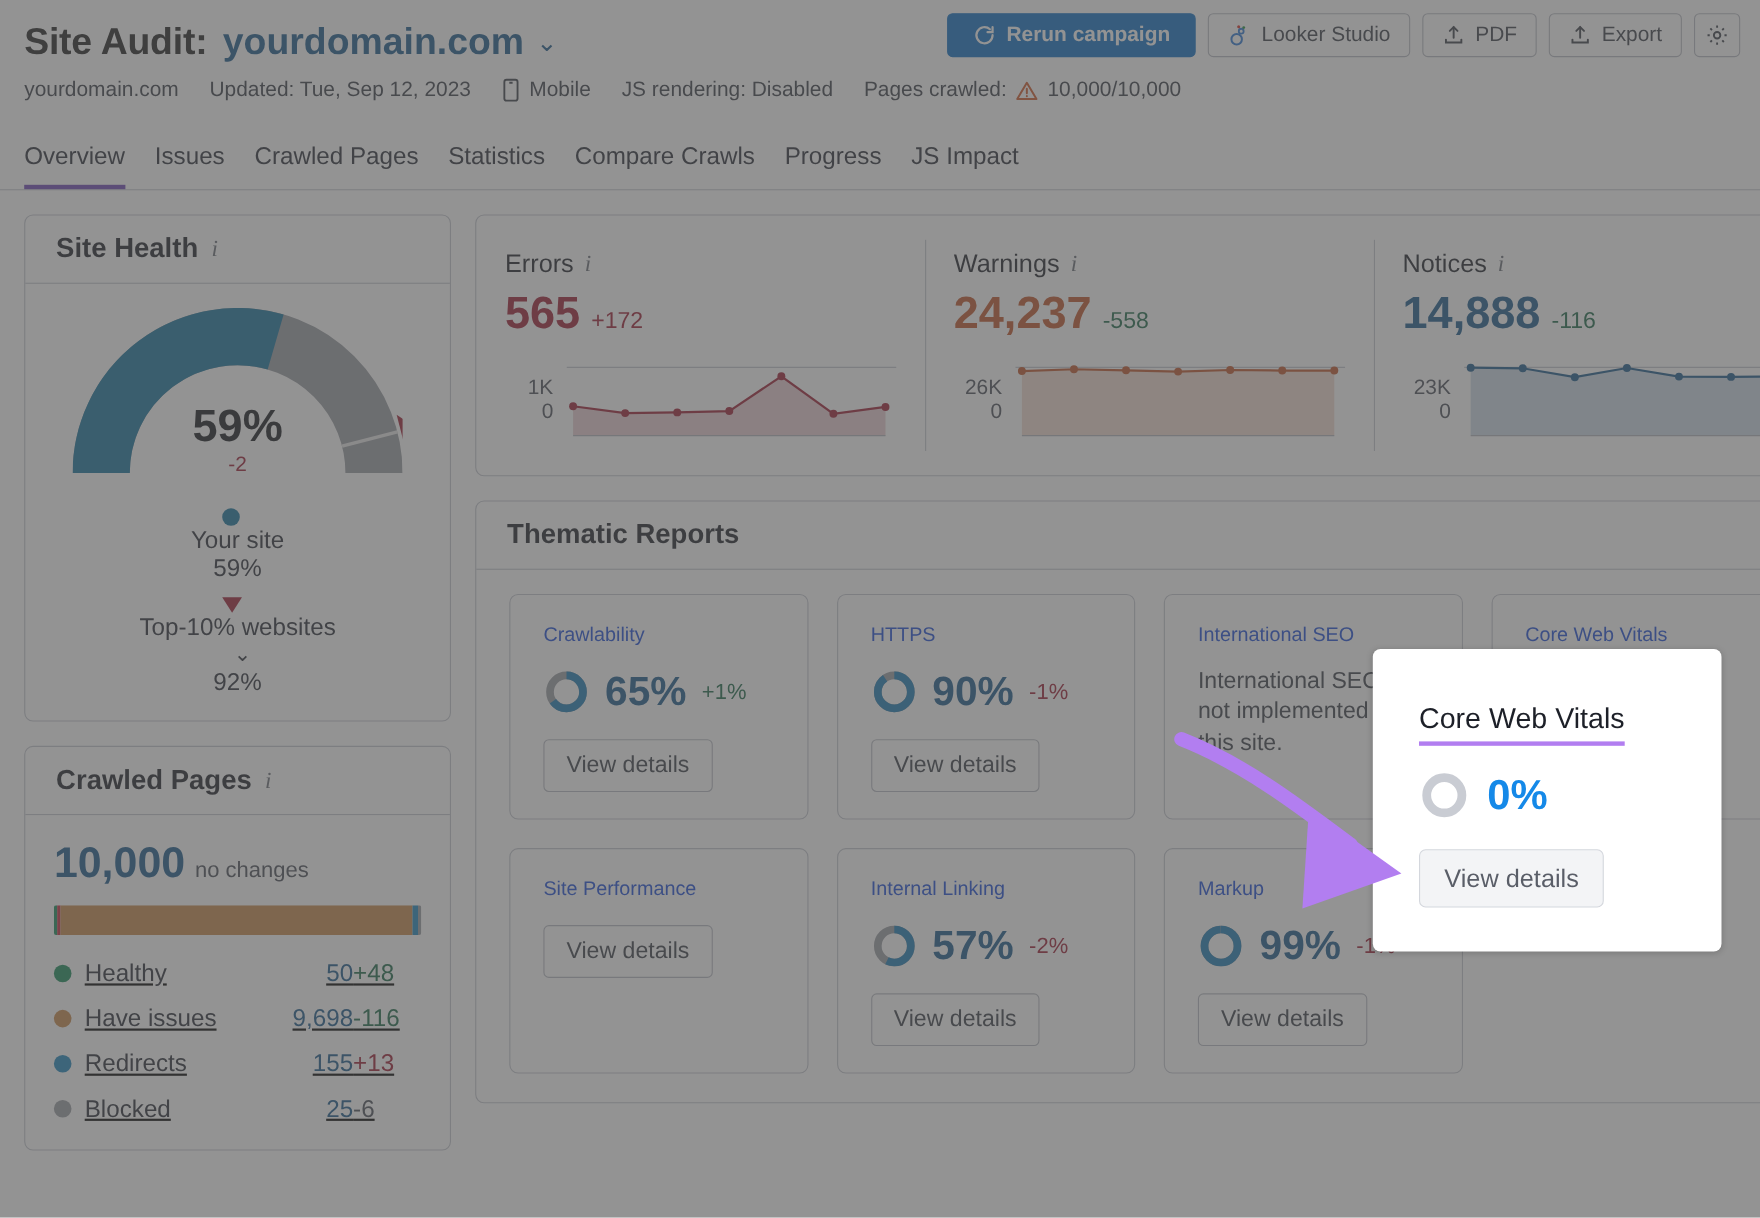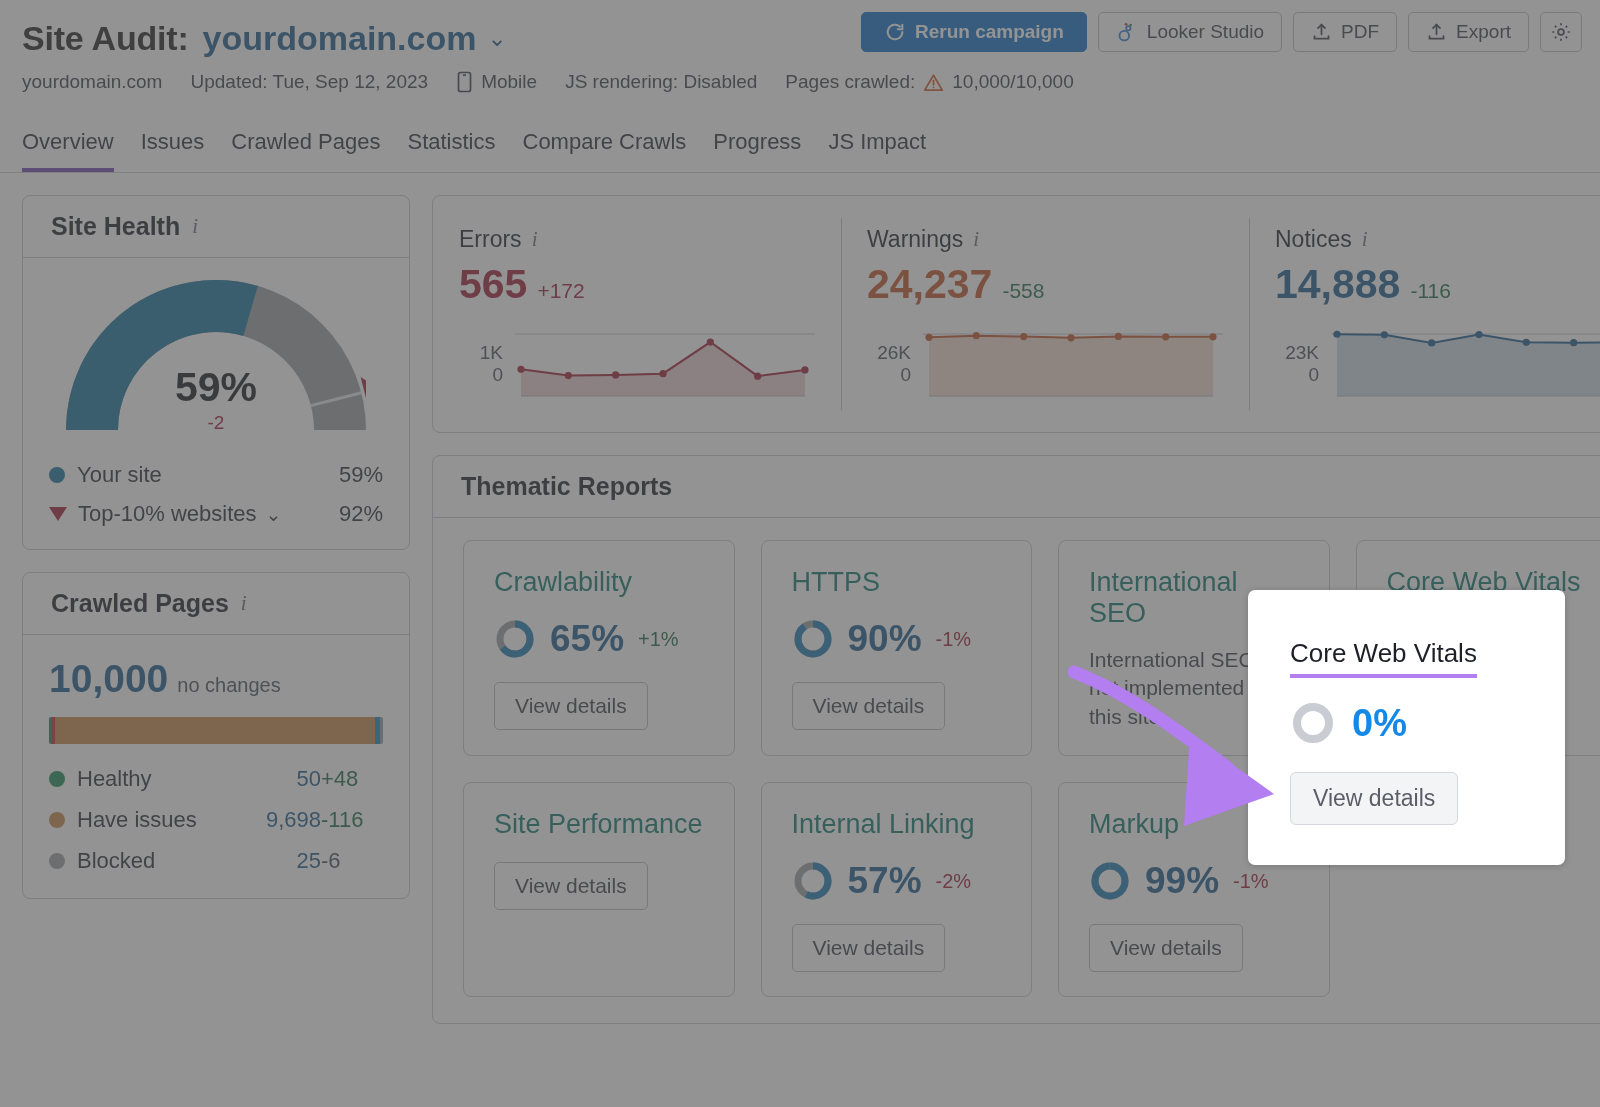--- a/index.html
+++ b/index.html
@@ -111,21 +111,21 @@
   .gauge-center {
     position: absolute; left: 0; right: 0; bottom: 6px;
     text-align: center;
   }
   .gauge-value { font-size: 41px; font-weight: bold; color: #16181d; line-height: 1; }
   .gauge-delta { font-size: 19px; color: #9d1d33; margin-top: 4px; }
 
   .legend { margin-top: 22px; }
   .legend-row {
     display: flex; align-items: center;
-    font-size: 22px; color: #2b2f39; margin-bottom: 13px;
+    font-size: 22px; color: #2b2f39; margin-bottom: 13px; flex-direction: column;
   }
   .legend-row:last-child { margin-bottom: 0; }
   .dot { width: 16px; height: 16px; border-radius: 50%; flex: none; margin-right: 12px; }
   .tri-down {
     width: 0; height: 0; flex: none; margin-right: 11px;
     border-left: 9px solid transparent; border-right: 9px solid transparent;
     border-top: 14px solid #9d1d33;
   }
   .legend-label { flex: 1; }
   .legend-caret { color: #2b2f39; font-size: 19px; margin-left: 9px; }
@@ -133,21 +133,21 @@
 
   
   .crawled-body { padding: 22px 26px 24px 26px; }
   .big-number { display: flex; align-items: baseline; gap: 9px; }
   .big-number .num { font-size: 39px; font-weight: bold; color: #1c5a8c; }
   .big-number .sub { font-size: 20px; color: #4b4f59; }
   .stack-bar {
     display: flex; height: 27px; margin-top: 16px;
     border-radius: 2px; overflow: hidden;
   }
-  .stat-rows { margin-top: 22px; }
+  .stat-rows { margin-top: 22px; text-decoration: underline; }
   .stat-row {
     display: flex; align-items: center;
     font-size: 22px; color: #2b2f39; margin-bottom: 15px;
   }
   .stat-row:last-child { margin-bottom: 0; }
   .stat-name { flex: 1; }
   .stat-val { color: #1c5a8c; min-width: 72px; text-align: right; }
   .stat-chg { min-width: 62px; text-align: left; }
   .chg-up { color: #9d1d33; }
   .chg-down { color: #1f6b4a; }
@@ -175,21 +175,21 @@
   
   .thematic { margin-top: 22px; }
   .thematic-grid {
     display: grid; grid-template-columns: repeat(4, 1fr);
     gap: 26px; padding: 22px 30px 26px 30px;
   }
   .tcard {
     border: 1px solid #c4c7cf; border-radius: 8px;
     padding: 26px 30px 24px 30px; min-height: 196px;
   }
-  .tcard-title { font-size: 27px; color: #0f766e; }
+  .tcard-title { font-size: 18px; color: #1d4ed8; }
   .tcard-row { display: flex; align-items: center; gap: 14px; margin-top: 20px; }
   .tcard-pct { font-size: 37px; font-weight: bold; color: #1c5a8c; }
   .tcard-delta { font-size: 20px; }
   .tcard-desc { font-size: 21px; color: #3b3f49; margin-top: 17px; line-height: 1.35; }
   .view-btn {
     margin-top: 22px; display: inline-block;
     border: 1px solid #b9bcc4; border-radius: 5px;
     padding: 11px 20px; font-size: 21px; color: #3b3f49;
     background: transparent; cursor: pointer;
     font-family: "Liberation Sans", sans-serif;
@@ -378,20 +378,26 @@
                 <span class="dot" style="background:#1a8c5a"></span>
                 <span class="stat-name">Healthy</span>
                 <span class="stat-val">50</span>
                 <span class="stat-chg chg-down">+48</span>
               </div>
               <div class="stat-row">
                 <span class="dot" style="background:#c98a4b"></span>
                 <span class="stat-name">Have issues</span>
                 <span class="stat-val">9,698</span>
                 <span class="stat-chg chg-down">-116</span>
+              </div>
+              <div class="stat-row">
+                <span class="dot" style="background:#1f87bd"></span>
+                <span class="stat-name">Redirects</span>
+                <span class="stat-val">155</span>
+                <span class="stat-chg chg-up">+13</span>
               </div>
               <div class="stat-row">
                 <span class="dot" style="background:#9a9da4"></span>
                 <span class="stat-name">Blocked</span>
                 <span class="stat-val">25</span>
                 <span class="stat-chg chg-neutral">-6</span>
               </div>
             </div>
         </div>
       </div>

